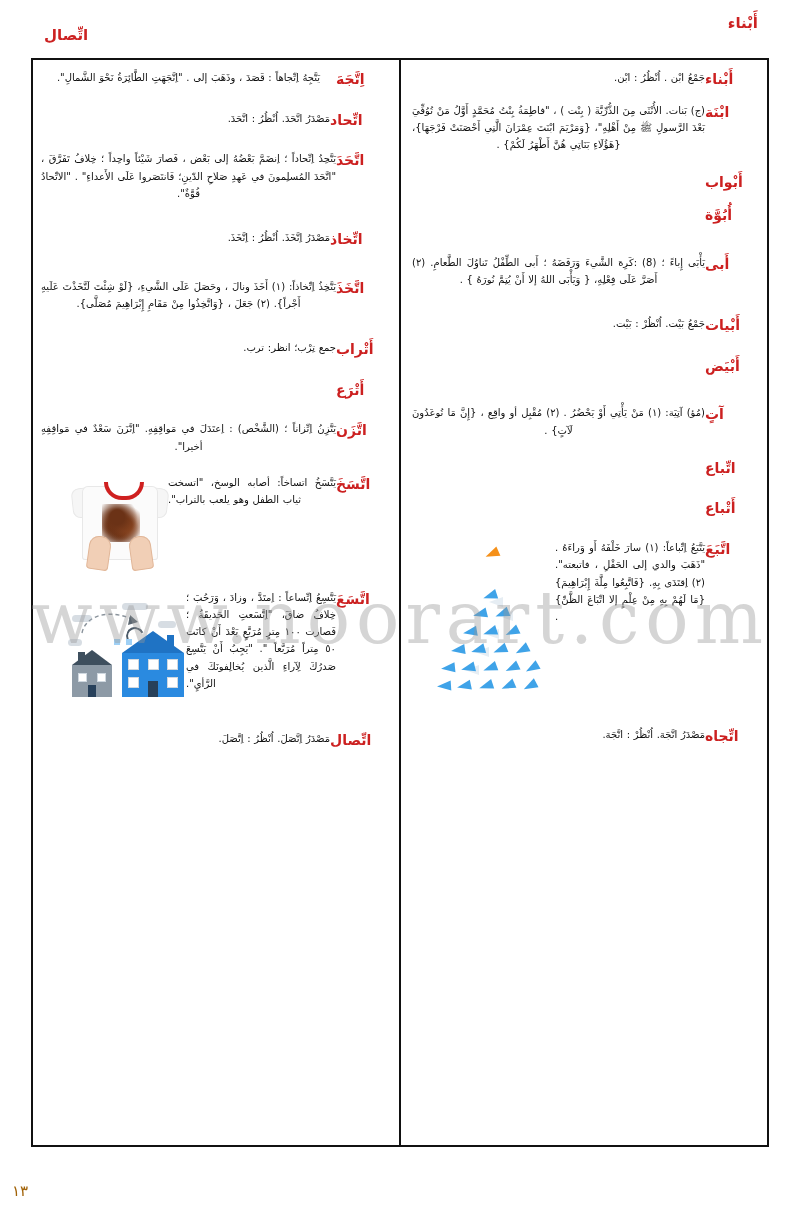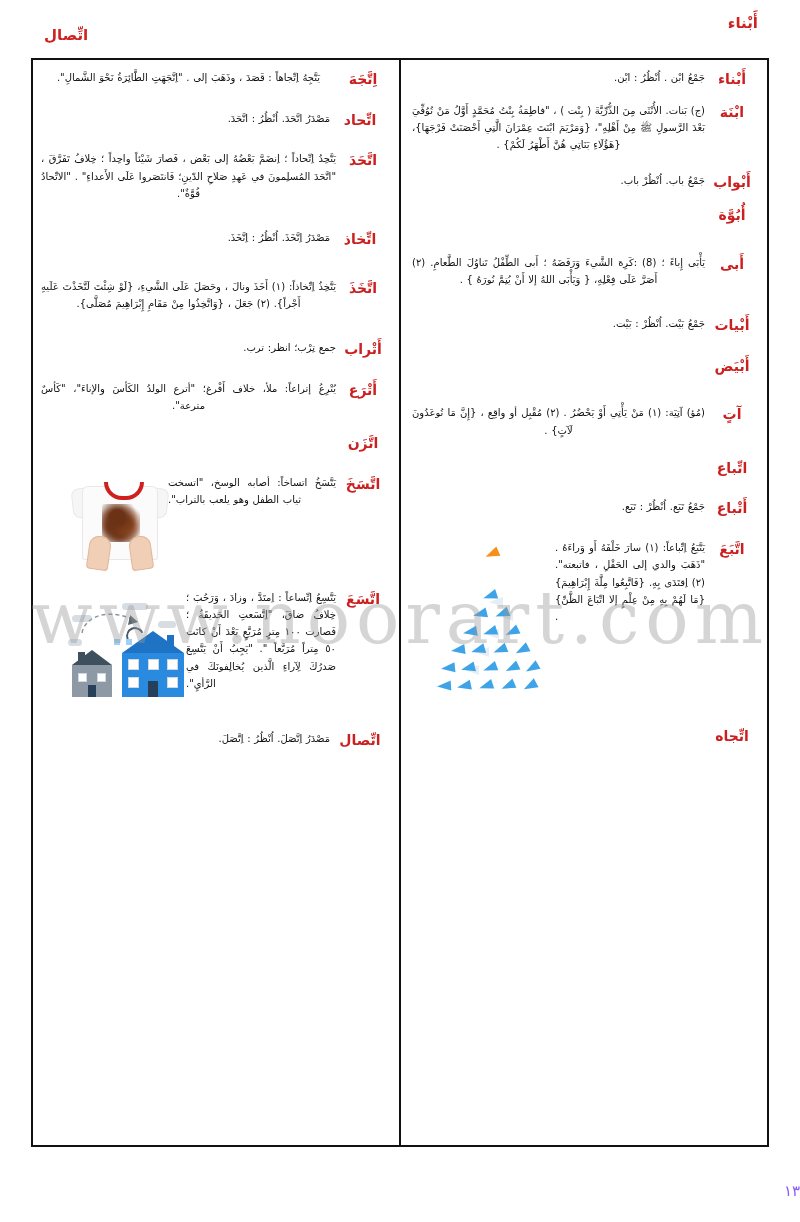--- a/index.html
+++ b/index.html
@@ -79,21 +79,21 @@
     align-items: flex-start;
     margin-bottom: 11px;
     position: relative;
   }
   .headword {
     color: #cc2020;
     font-weight: bold;
     font-size: 14px;
     line-height: 1.55;
     flex: 0 0 54px;
-    text-align: center;
+    text-align: left;
     white-space: nowrap;
     direction: rtl;
   }
   .hw-wide { flex-basis: 60px; }
 
   .definition {
     flex: 1 1 auto;
     font-size: 10px;
     line-height: 1.72;
     color: #111;
@@ -280,25 +280,25 @@
     font-family: "DejaVu Serif", "Liberation Serif", serif;
     pointer-events: none;
     user-select: none;
     white-space: nowrap;
     z-index: 5;
   }
 
   
   .page-number {
     position: absolute;
-    left: 2px; right: 0;
+    left: 12px; right: 0;
     top: 1182px;
-    text-align: right;
+    text-align: left;
     font-size: 15px;
-    color: #8b5cf6;
+    color: #a16207;
     direction: rtl;
   }
 
   .sp-8  { height: 8px; }
   .sp-16 { height: 16px; }
 </style>
 </head>
 <body>
 
 <div class="page">
@@ -320,21 +320,20 @@
 
         <div class="entry">
           <div class="headword">ابْنَة</div>
           <div class="definition center-last">(ج) بَنات. الأُنْثَى مِنَ الذُّرِّيَّةَ ( بِنْت ) ، "فاطِمَةُ بِنْتُ مُحَمَّدٍ أَوَّلُ مَنْ تُوُفِّيَ بَعْدَ الرَّسولِ ﷺ مِنْ أَهْلِهِ"، {وَمَرْيَمَ ابْنَتَ عِمْرَانَ الَّتِي أَحْصَنَتْ فَرْجَهَا}، {هَؤُلَاءِ بَنَاتِي هُنَّ أَطْهَرُ لَكُمْ} .</div>
         </div>
 
         <div class="sp-8"></div>
 
         <div class="entry">
           <div class="headword">أَبْواب</div>
-          <div class="definition one-line">جَمْعُ باب. اُنْظُرْ باب.</div>
         </div>
 
         <div class="entry">
           <div class="headword">أُبُوَّة</div>
         </div>
 
         <div class="sp-16"></div>
 
         <div class="entry">
           <div class="headword">أَبى</div>
@@ -364,21 +363,20 @@
         <div class="sp-8"></div>
 
         <div class="entry">
           <div class="headword">اتِّباع</div>
         </div>
 
         <div class="sp-8"></div>
 
         <div class="entry">
           <div class="headword">أَتْباع</div>
-          <div class="definition one-line">جَمْعُ تَبَع. اُنْظُرْ : تَبَع.</div>
         </div>
 
         <div class="sp-8"></div>
 
         <div class="entry with-fig">
           <div class="headword">اتَّبَعَ</div>
           <div class="definition" style="flex:0 0 150px">يَتَّبَعُ اِتِّباعاً: (١) سارَ خَلْفَهُ أَو وَراءَهُ . "ذَهَبَ والدي إلى الحَقْلِ ، فاتبعته". (٢) اِقتَدَى بِهِ. {فَاتَّبِعُوا مِلَّةَ إِبْرَاهِيمَ} {مَا لَهُمْ بِهِ مِنْ عِلْمٍ إلا اتِّبَاعَ الظَّنِّ} .</div>
           <div class="figure-slot">
             <div class="fig-fish">
               <div class="fish lead" style="left:48px; top:2px; transform:rotate(-24deg);"></div>
@@ -414,20 +412,21 @@
               <div class="fish" style="left:64px; top:134px; transform:rotate(-24deg);"></div>
               <div class="fish" style="left:86px; top:134px; transform:rotate(-28deg);"></div>
             </div>
           </div>
         </div>
 
         <div class="sp-16"></div>
 
         <div class="entry">
           <div class="headword">اتِّجاه</div>
+          <div class="definition one-line">مَصْدَرُ اتَّجَهَ. اُنْظُرْ : اتَّجَهَ.</div>
         </div>
 
       </div>
 
       <div class="col col-left">
 
         <div class="entry">
           <div class="headword">اِتَّجَهَ</div>
           <div class="definition center-last">يَتَّجِهُ اِتِّجاهاً : قَصَدَ ، وذَهَبَ إلى . "اِتَّجَهَتِ الطَّائِرَةُ نَحْوَ الشَّمالِ".</div>
         </div>
@@ -464,27 +463,27 @@
 
         <div class="entry">
           <div class="headword">أَتْراب</div>
           <div class="definition one-line">جمع تِرْب؛ انظر: ترب.</div>
         </div>
 
         <div class="sp-8"></div>
 
         <div class="entry">
           <div class="headword">أَتْرَع</div>
-          <div class="definition center-last">يُتْرِعُ إتراعاً: ملأ، خلاف أَفْرغ؛ "أترع الولدُ الكَأسَ والإناءَ"، "كَأسٌ مترعة".</div>
         </div>
 
         <div class="sp-8"></div>
 
         <div class="entry">
           <div class="headword">اتَّزَن</div>
+          <div class="definition center-last">يَتَّزِنُ اِتِّزاناً ؛ (الشَّخْص) : اِعتَدَلَ في مَواقِفِهِ. "اِتَّزَنَ سَعْدٌ في مَواقِفِهِ أخيرا".</div>
         </div>
 
         <div class="sp-8"></div>
 
         <div class="entry with-fig">
           <div class="headword">اتَّسَخَ</div>
           <div class="definition center-last" style="flex:0 0 168px">يَتَّسَخُ اتساخاً: أصابه الوسخ، "اتسخت ثياب الطفل وهو يلعب بالتراب".</div>
           <div class="figure-slot">
             <div class="fig-shirt">
               <div class="shirt-sleeve sleeve-l"></div>

